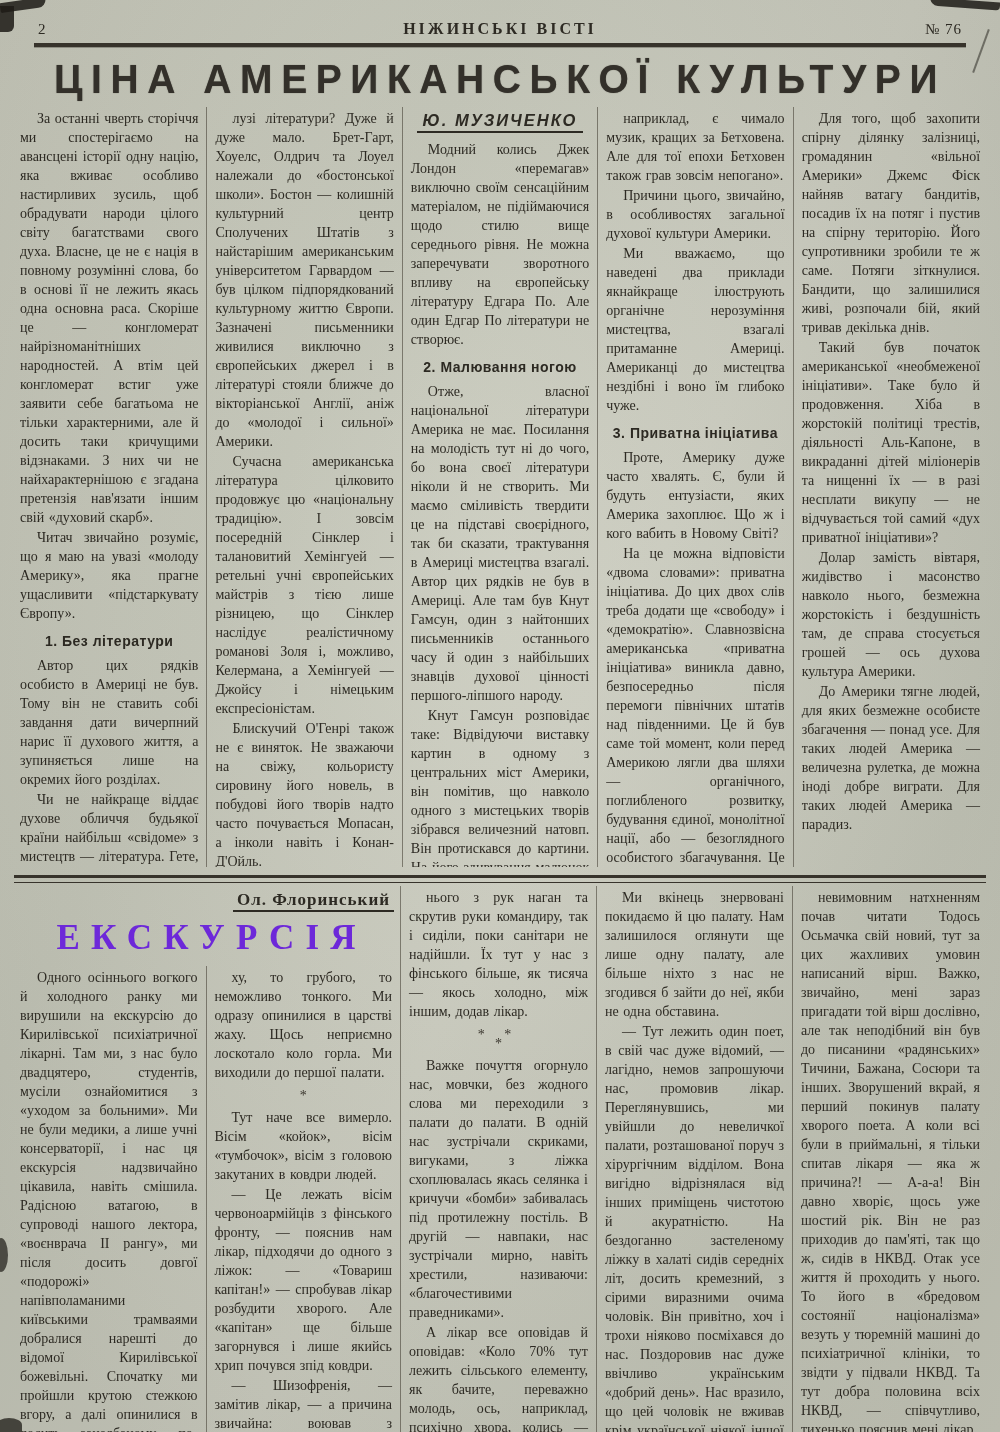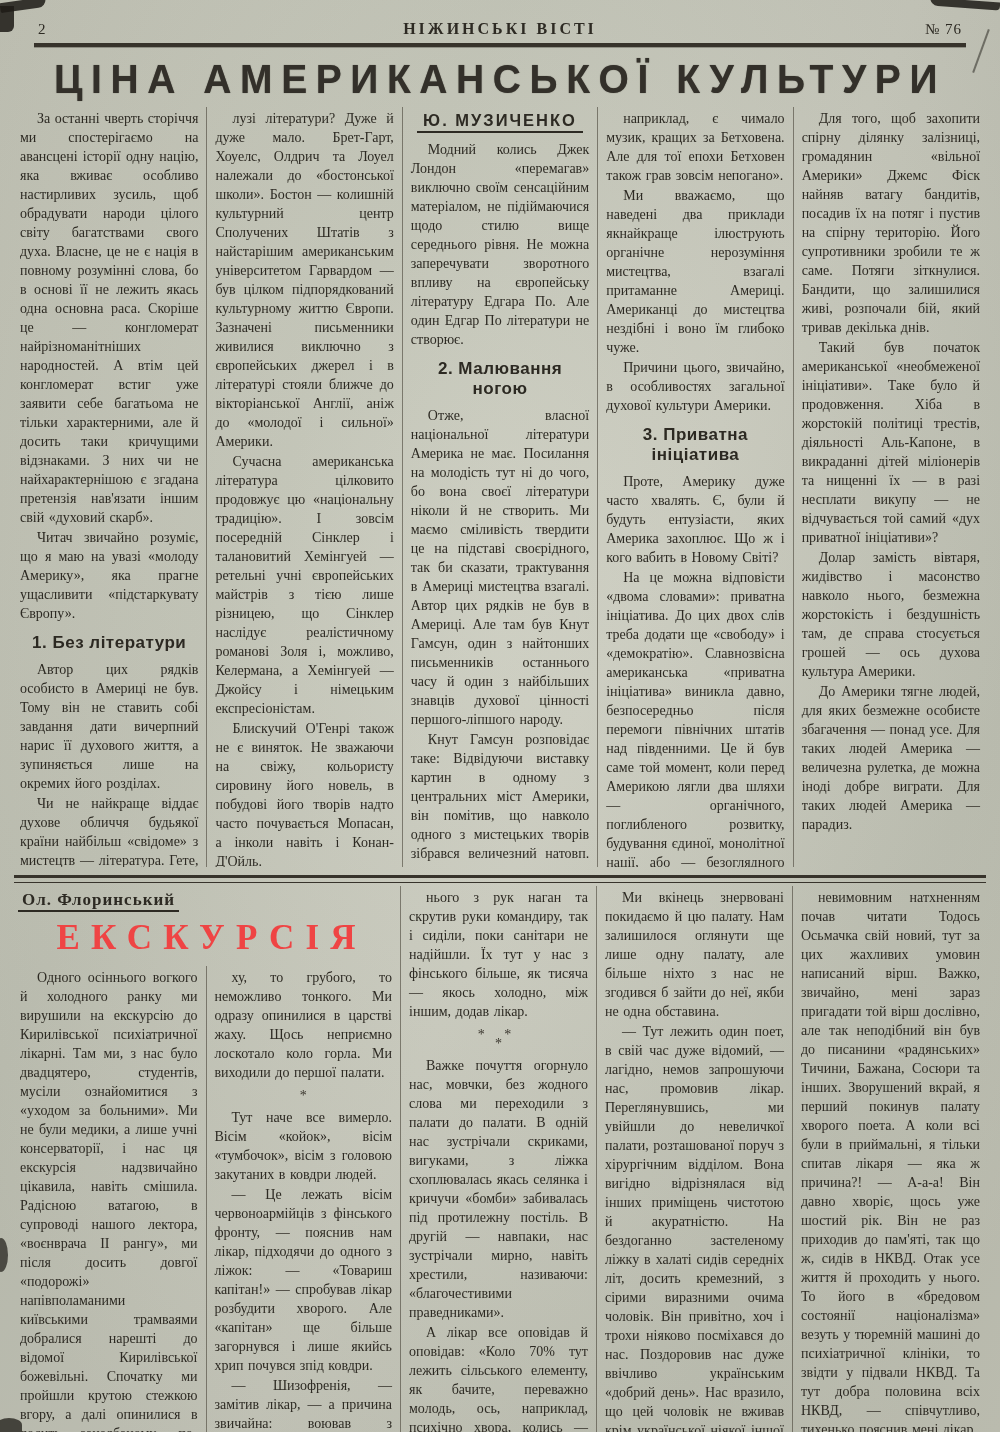--- a/index.html
+++ b/index.html
@@ -35,40 +35,40 @@
   }
 
   .cols{display:flex;align-items:stretch;margin:0 12px;}
   .cols.top{height:760px;}
   .col{flex:1 1 0;padding:2px 8px 0 8px;overflow:hidden;}
   .col + .col{border-left:1px solid rgba(60,55,44,.55);}
 
   .bp{margin:0;font-size:14px;line-height:19px;text-align:justify;
       text-indent:17px;word-spacing:1px;}
   .bp + .bp{margin-top:1px;}
-  .sh{font-family:"Liberation Sans", sans-serif;font-weight:bold;font-size:17px;
+  .sh{font-family:"Liberation Sans", sans-serif;font-weight:bold;font-size:14px;
       text-align:center;margin:10px 0 7px 0;letter-spacing:.5px;color:#2c2922;}
-  .byline{text-align:center;margin:2px 0 10px 0;}
+  .byline{text-align:center;margin:2px 0 10px 0;font-style:italic;}
   .byline span{font-family:"Liberation Sans", sans-serif;font-weight:bold;font-size:16.5px;
       letter-spacing:2px;border-bottom:2px solid #2d2a23;padding:0 6px 2px 6px;}
   .sep{text-align:center;font-size:14px;line-height:9px;margin:9px 0 8px 0;
        letter-spacing:8px;color:#3a362e;}
   .sep .r2{letter-spacing:0;}
 
   .divider{margin:8px 14px 0 14px;height:4px;
            border-top:3px solid #37332b;border-bottom:1px solid #37332b;}
 
   .bot{display:flex;align-items:stretch;margin:3px 12px 0 12px;height:548px;}
   .bot-left{width:388px;flex:0 0 388px;display:flex;flex-direction:column;}
   .a2hdr{padding:4px 6px 2px 6px;}
-  .a2byline{text-align:left;}
+  .a2byline{text-align:right;}
   .a2byline span{font-family:"Liberation Serif", serif;font-weight:bold;font-size:17px;
       letter-spacing:1px;border-bottom:2px solid #2d2a23;padding:0 4px 1px 4px;}
   .a2title{text-align:center;font-family:"Liberation Serif", serif;font-weight:bold;
-      font-size:35px;letter-spacing:.32em;margin:8px 0 6px 0;color:#ef4444;
+      font-size:35px;letter-spacing:.32em;margin:8px 0 6px 0;color:#6d28d9;
       text-indent:.32em;}
   .bot-cols{display:flex;flex:1;overflow:hidden;}
   .bot .col3,.bot .col4,.bot .col5{border-left:1px solid rgba(60,55,44,.55);}
 </style>
 </head>
 <body>
 
 <div class="scan-blot blot-tl"></div>
 <div class="scan-blot blot-tl2"></div>
 <div class="scan-blot blot-tr"></div>
@@ -108,22 +108,22 @@
     <div class="byline"><span>Ю. МУЗИЧЕНКО</span></div>
     <p class="bp">Модний колись Джек Лондон «перемагав» виключно своїм сенсаційним матеріалом, не підіймаючися щодо стилю вище середнього рівня. Не можна заперечувати зворотного впливу на європейську літературу Едгара По. Але один Едгар По літератури не створює.</p>
     <div class="sh">2. Малювання ногою</div>
     <p class="bp">Отже, власної національної літератури Америка не має. Посилання на молодість тут ні до чого, бо вона своєї літератури ніколи й не створить. Ми маємо сміливість твердити це на підставі своєрідного, так би сказати, трактування в Америці мистецтва взагалі. Автор цих рядків не був в Америці. Але там був Кнут Гамсун, один з найтонших письменників останнього часу й один з найбільших знавців духової цінності першого-ліпшого народу.</p>
     <p class="bp">Кнут Гамсун розповідає таке: Відвідуючи виставку картин в одному з центральних міст Америки, він помітив, що навколо одного з мистецьких творів зібрався величезний натовп. Він протискався до картини. На його здивування малюнок не тільки не являв чогось особливого, але навпаки був помітно гірший, ніж інші. Коли ж письменник запитав, чому він має такий надзвичайний успіх, йому пояснили, що мистець намалював його... ногою.</p>
 
   </div>
 
   <div class="col">
     <p class="bp">наприклад, є чимало музик, кращих за Бетховена. Але для тої епохи Бетховен також грав зовсім непогано».</p>
+    <p class="bp">Причини цього, звичайно, в особливостях загальної духової культури Америки.</p>
     <p class="bp">Ми вважаємо, що наведені два приклади якнайкраще ілюструють органічне нерозуміння мистецтва, взагалі притаманне Америці. Американці до мистецтва нездібні і воно їм глибоко чуже.</p>
-    <p class="bp">Причини цього, звичайно, в особливостях загальної духової культури Америки.</p>
     <div class="sh">3. Приватна ініціатива</div>
     <p class="bp">Проте, Америку дуже часто хвалять. Є, були й будуть ентузіасти, яких Америка захоплює. Що ж і кого вабить в Новому Світі?</p>
     <p class="bp">На це можна відповісти «двома словами»: приватна ініціатива. До цих двох слів треба додати ще «свободу» і «демократію». Славнозвісна американська «приватна ініціатива» виникла давно, безпосередньо після перемоги північних штатів над південними. Це й був саме той момент, коли перед Америкою лягли два шляхи — органічного, поглибленого розвитку, будування єдиної, монолітної нації, або — безоглядного особистого збагачування. Це був час, коли підносили свою пісню Лонгфелло і Марк Твен. Америка рішуче стала на шлях «свободи» і «приватної ініціативи».</p>
 
   </div>
 
   <div class="col">
     <p class="bp">Для того, щоб захопити спірну ділянку залізниці, громадянин «вільної Америки» Джемс Фіск найняв ватагу бандитів, посадив їх на потяг і пустив на спірну територію. Його супротивники зробили те ж саме. Потяги зіткнулися. Бандити, що залишилися живі, розпочали бій, який тривав декілька днів.</p>
     <p class="bp">Такий був початок американської «необмеженої ініціативи». Таке було й продовження. Хіба в жорстокій політиці трестів, діяльності Аль-Капоне, в викраданні дітей міліонерів та нищенні їх — в разі несплати викупу — не відчувається той самий «дух приватної ініціативи»?</p>
     <p class="bp">Долар замість вівтаря, жидівство і масонство навколо нього, безмежна жорстокість і бездушність там, де справа стосується грошей — ось духова культура Америки.</p>

